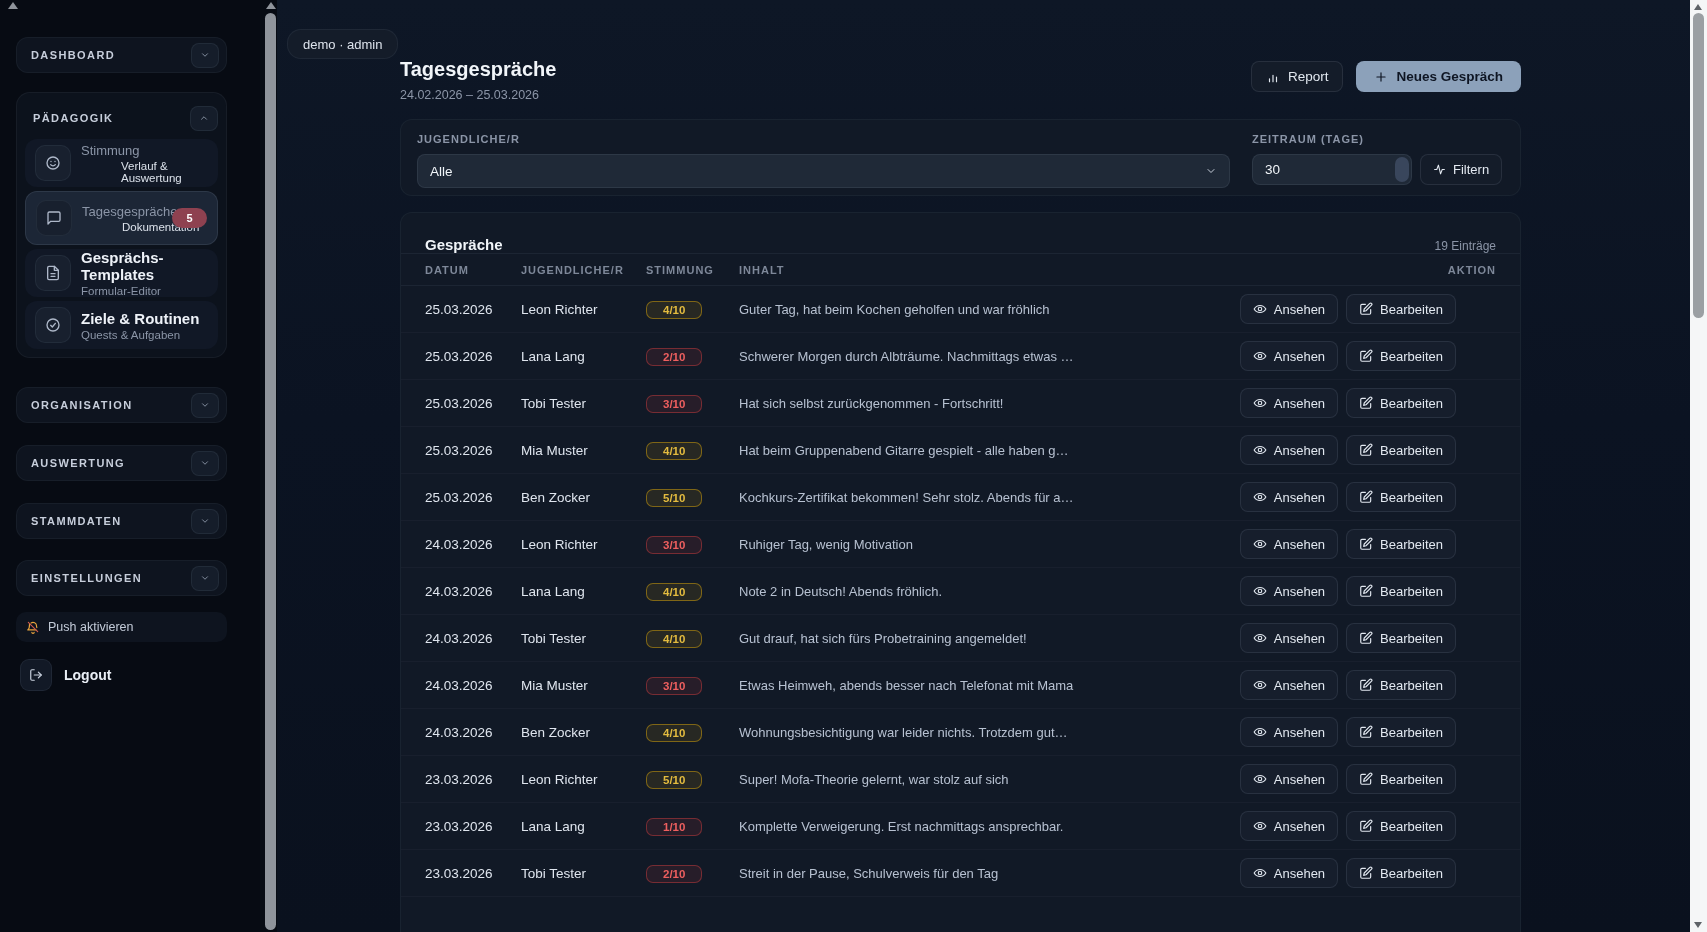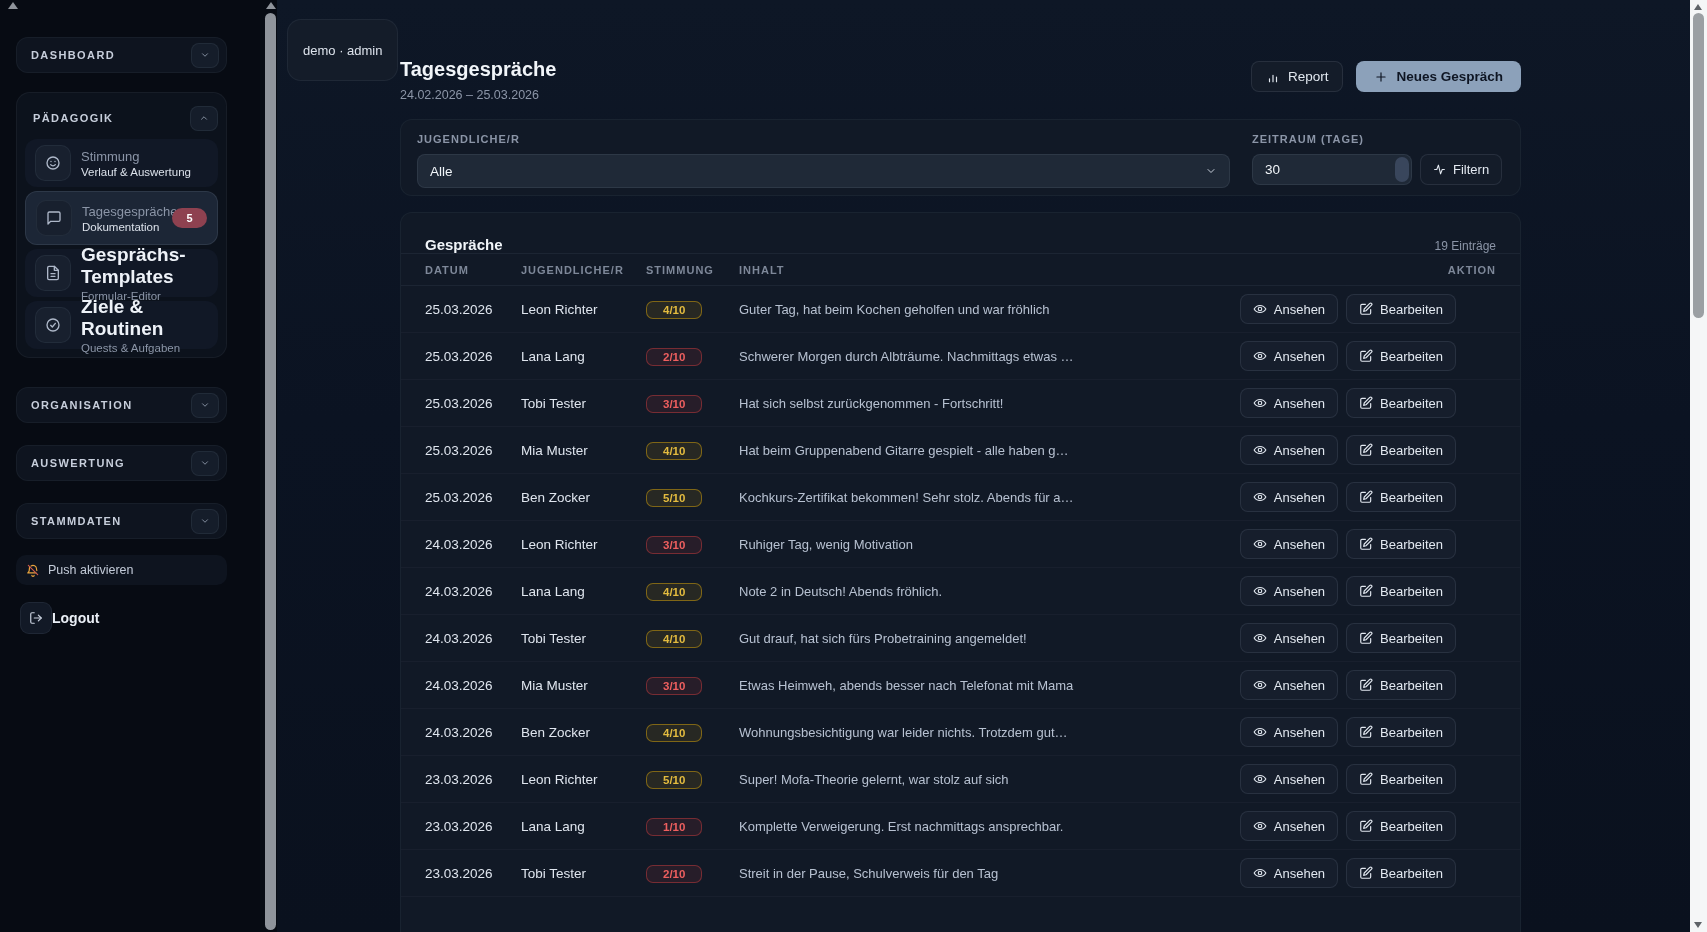--- a/index.html
+++ b/index.html
@@ -29,53 +29,53 @@
   .nav-group{margin-top:19px;border-radius:14px;background:#0c121c;border:1px solid rgba(148,163,184,.08);
              padding:8px;}
   .group-head{height:34px;display:flex;align-items:center;justify-content:space-between;padding:0 0 0 8px;cursor:pointer;}
   .nav-item{display:flex;align-items:center;gap:10px;height:48px;border-radius:12px;background:#111826;
             padding:0 10px;margin-top:4px;cursor:pointer;}
   .nav-item.active{height:52px;background:#1c2636;border:1px solid rgba(148,163,184,.15);}
   .icon-box{width:34px;height:34px;flex:0 0 34px;border-radius:10px;background:#18202e;
             border:1px solid rgba(148,163,184,.09);display:grid;place-items:center;color:#aeb8c9;}
   .it-text{min-width:0;}
   .style-a .it-title{font-size:13px;color:#8b95a7;}
-  .style-a .it-sub{font-size:11.5px;color:#dbe1ea;margin-top:2px;}
-  .style-b .it-title{font-size:19px;font-weight:700;color:#eef2f8;}
+  .style-a .it-sub{font-size:11.5px;color:#dbe1ea;margin-top:2px;margin-left:40px;}
+  .style-b .it-title{font-size:15px;font-weight:700;color:#eef2f8;}
   .style-b .it-sub{font-size:11.5px;color:#8b95a7;margin-top:2px;}
   .count-badge{margin-left:auto;min-width:27px;height:20px;border-radius:10px;background:#8e4150;
                color:#fff;font-size:11px;font-weight:700;display:grid;place-items:center;padding:0 4px;}
 
   .user-card{margin-top:19px;border-radius:12px;background:#0e141f;border:1px solid rgba(148,163,184,.07);
              padding:10px 14px;font-size:12.5px;color:#8b95a7;line-height:17px;}
   .user-name{font-size:13px;font-weight:700;color:#f1f5f9;}
   .user-card b{color:#e9edf4;font-weight:700;}
   .push-btn{margin-top:16px;height:30px;border-radius:10px;background:#0e141f;border:none;width:211px;
             display:flex;align-items:center;gap:8px;padding:0 10px;color:#c3cbd8;font-size:12.5px;
             font-family:inherit;cursor:pointer;}
-  .logout-row{margin-top:17px;display:flex;align-items:center;padding-left:4px;cursor:pointer;}
+  .logout-row{margin-top:17px;display:flex;align-items:center;gap:12px;padding-left:4px;cursor:pointer;}
   .logout-box{width:30px;height:30px;border-radius:9px;background:#121926;border:1px solid rgba(148,163,184,.1);
               display:grid;place-items:center;color:#cbd3e0;}
   .logout-text{font-size:14px;font-weight:600;color:#e9eef5;}
 
   
   .inner-sb{position:absolute;left:264px;top:0;width:13px;height:932px;}
   .inner-sb .arrow{position:absolute;left:2px;top:2px;width:0;height:0;
                    border-left:5px solid transparent;border-right:5px solid transparent;
                    border-bottom:7px solid #8f949b;}
   .inner-sb .thumb{position:absolute;left:1px;top:13px;bottom:2px;width:11px;border-radius:6px;background:#8f949b;}
   .corner-nub{position:absolute;left:8px;top:2px;width:0;height:0;
               border-left:5px solid transparent;border-right:5px solid transparent;
               border-bottom:7px solid #8f949b;}
 
   
   .main{position:absolute;left:277px;top:0;width:1413px;height:932px;
         background:linear-gradient(180deg,#0e1726 0%,#0b1322 45%,#0a111e 100%);}
-  .session-pill{position:absolute;left:10px;top:19px;height:28px;border-radius:14px;background:#141c29;
-                border:1px solid rgba(148,163,184,.09);display:flex;align-items:center;padding:16px 15px;
+  .session-pill{position:absolute;left:10px;top:29px;height:28px;border-radius:14px;background:#141c29;
+                border:1px solid rgba(148,163,184,.09);display:flex;align-items:center;padding:0 15px;
                 font-size:13px;color:#dde3ec;}
   .content{position:absolute;left:123px;top:0;width:1121px;}
   .page-head{margin-top:58px;display:flex;justify-content:space-between;align-items:flex-start;}
   .page-title{font-size:20px;font-weight:600;color:#f1f5f9;}
   .page-sub{margin-top:7px;font-size:12.5px;color:#8b95a7;}
   .head-actions{display:flex;gap:13px;margin-top:3px;}
   .btn{display:flex;align-items:center;gap:8px;height:31px;border-radius:8px;background:#141c29;
        border:1px solid rgba(148,163,184,.15);color:#e2e8f0;font-size:13.5px;padding:0 14px;
        font-family:inherit;cursor:pointer;box-sizing:border-box;}
   .btn-primary{background:#8ca1ba;border:none;color:#0e1523;font-weight:600;padding:0 18px;}
@@ -221,20 +221,28 @@
     <div class="nav-card sw" style="margin-top:22px;">
       <span class="nav-label">AUSWERTUNG</span>
       <span class="chev-btn">
         <svg class="ic" width="10" height="10" viewBox="0 0 24 24">
             <path d="M6 9l6 6 6-6"></path>
           </svg>
       </span>
     </div>
     <div class="nav-card sw" style="margin-top:22px;">
       <span class="nav-label">STAMMDATEN</span>
+      <span class="chev-btn">
+        <svg class="ic" width="10" height="10" viewBox="0 0 24 24">
+            <path d="M6 9l6 6 6-6"></path>
+          </svg>
+      </span>
+    </div>
+    <div class="nav-card sw" style="margin-top:21px;">
+      <span class="nav-label">EINSTELLUNGEN</span>
       <span class="chev-btn">
         <svg class="ic" width="10" height="10" viewBox="0 0 24 24">
             <path d="M6 9l6 6 6-6"></path>
           </svg>
       </span>
     </div>
 
 
     <button class="push-btn">
       <span style="color:#e8a33d;">

